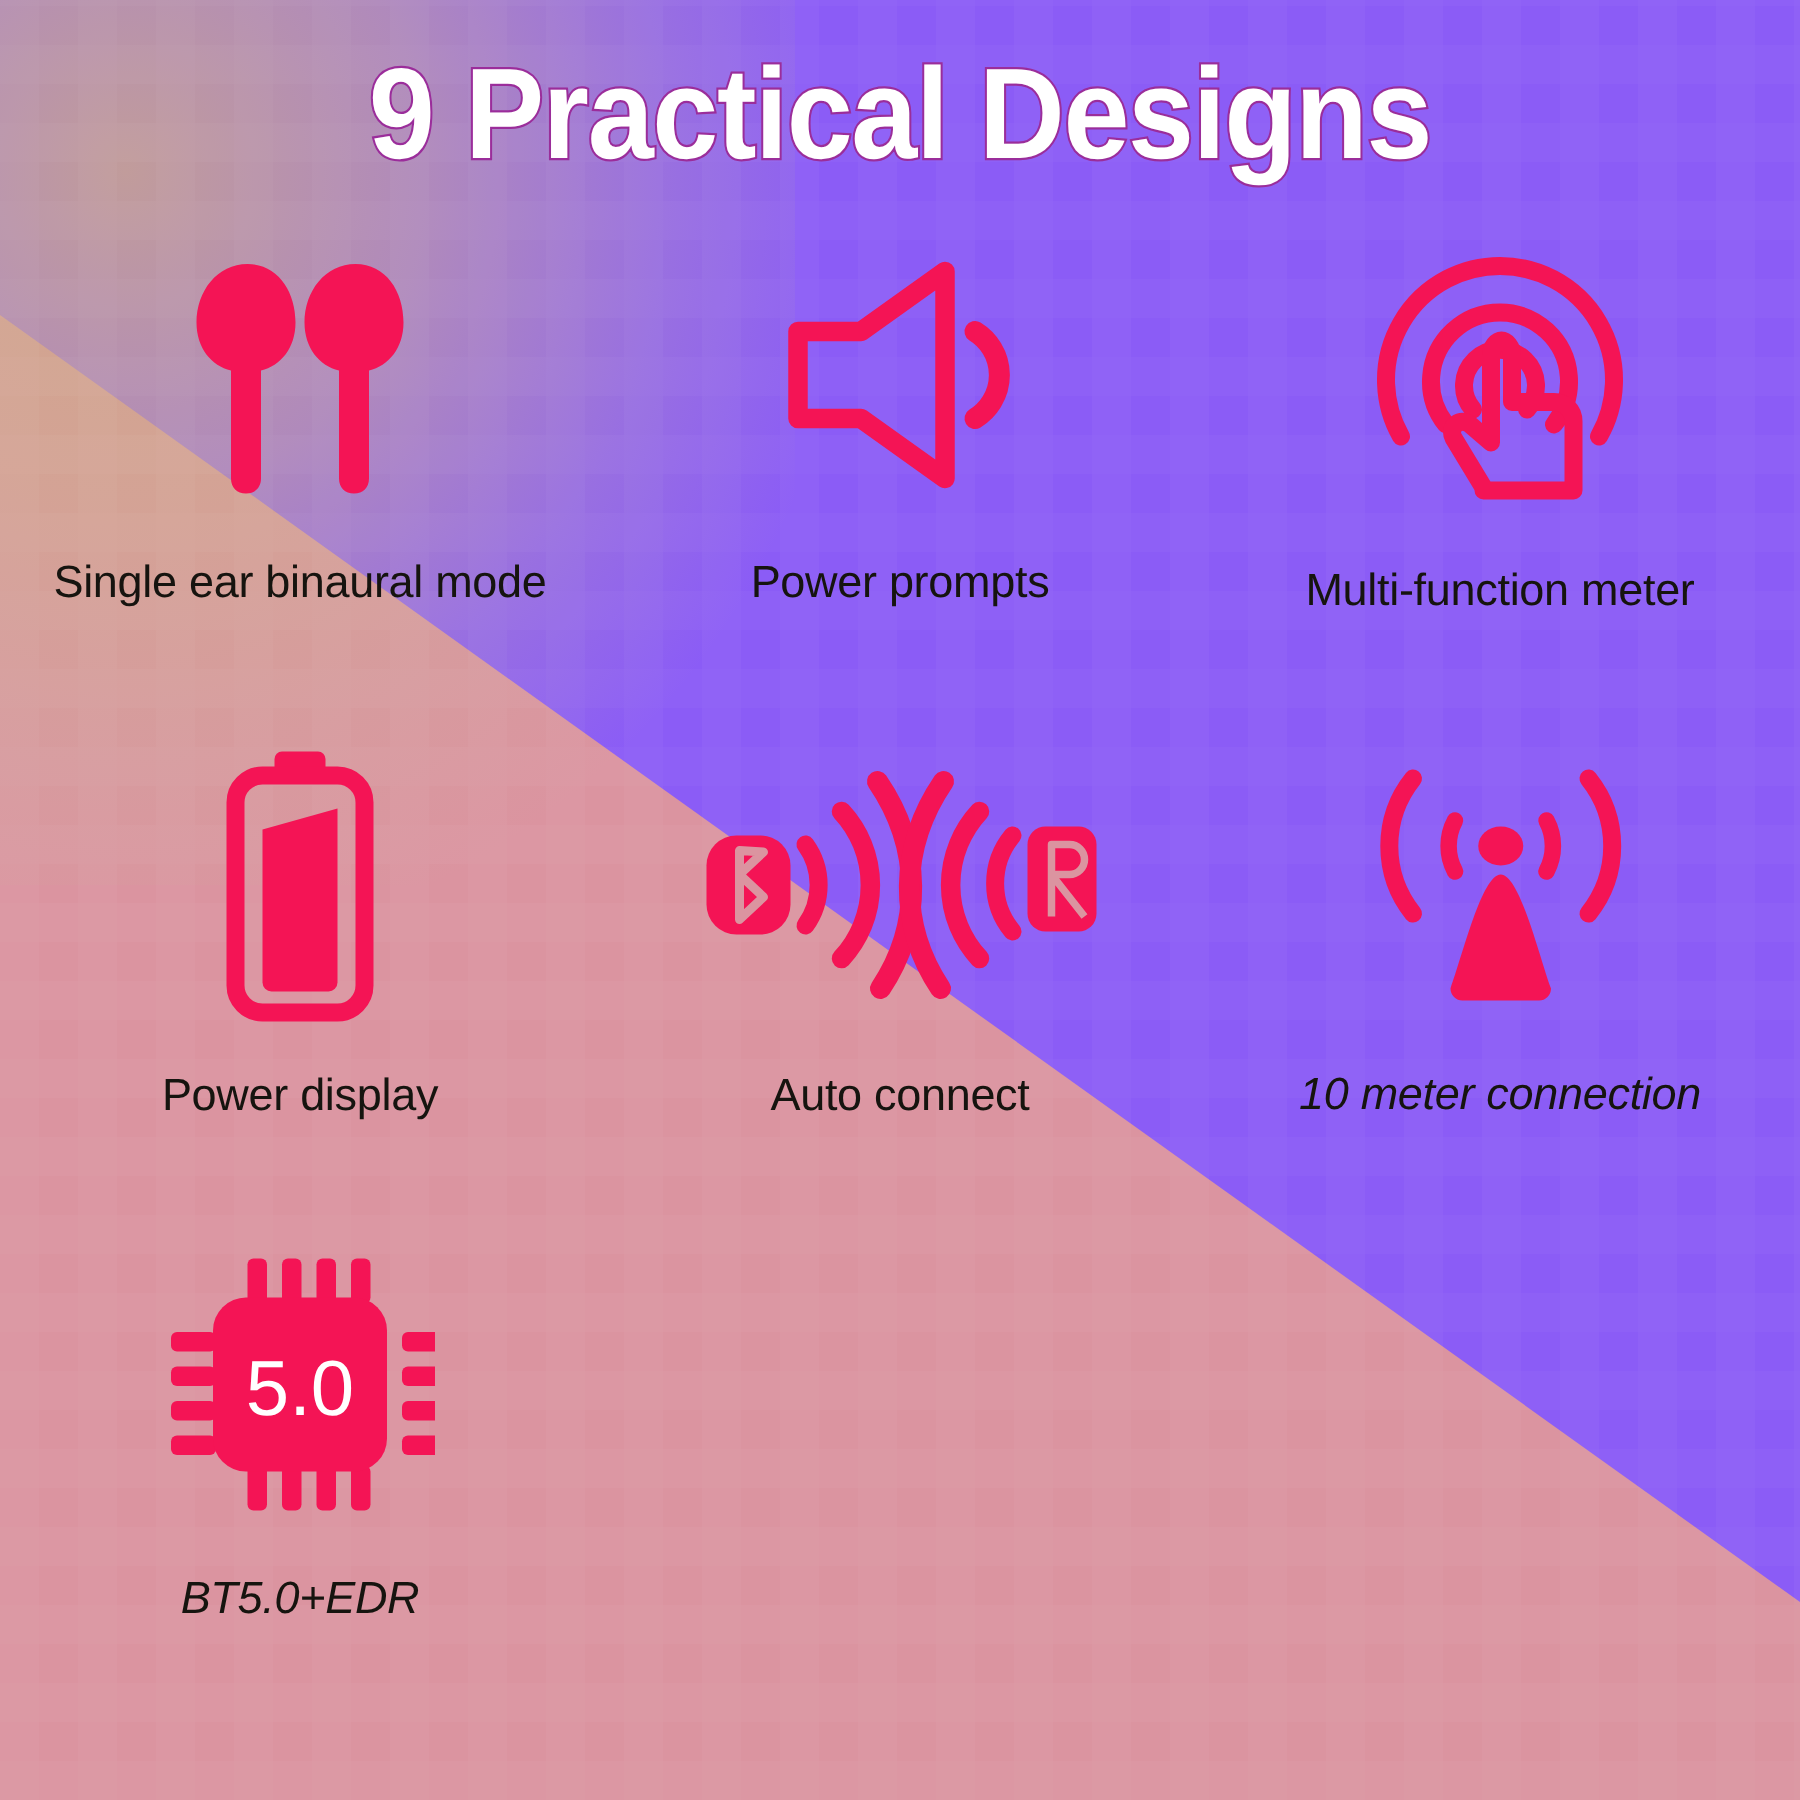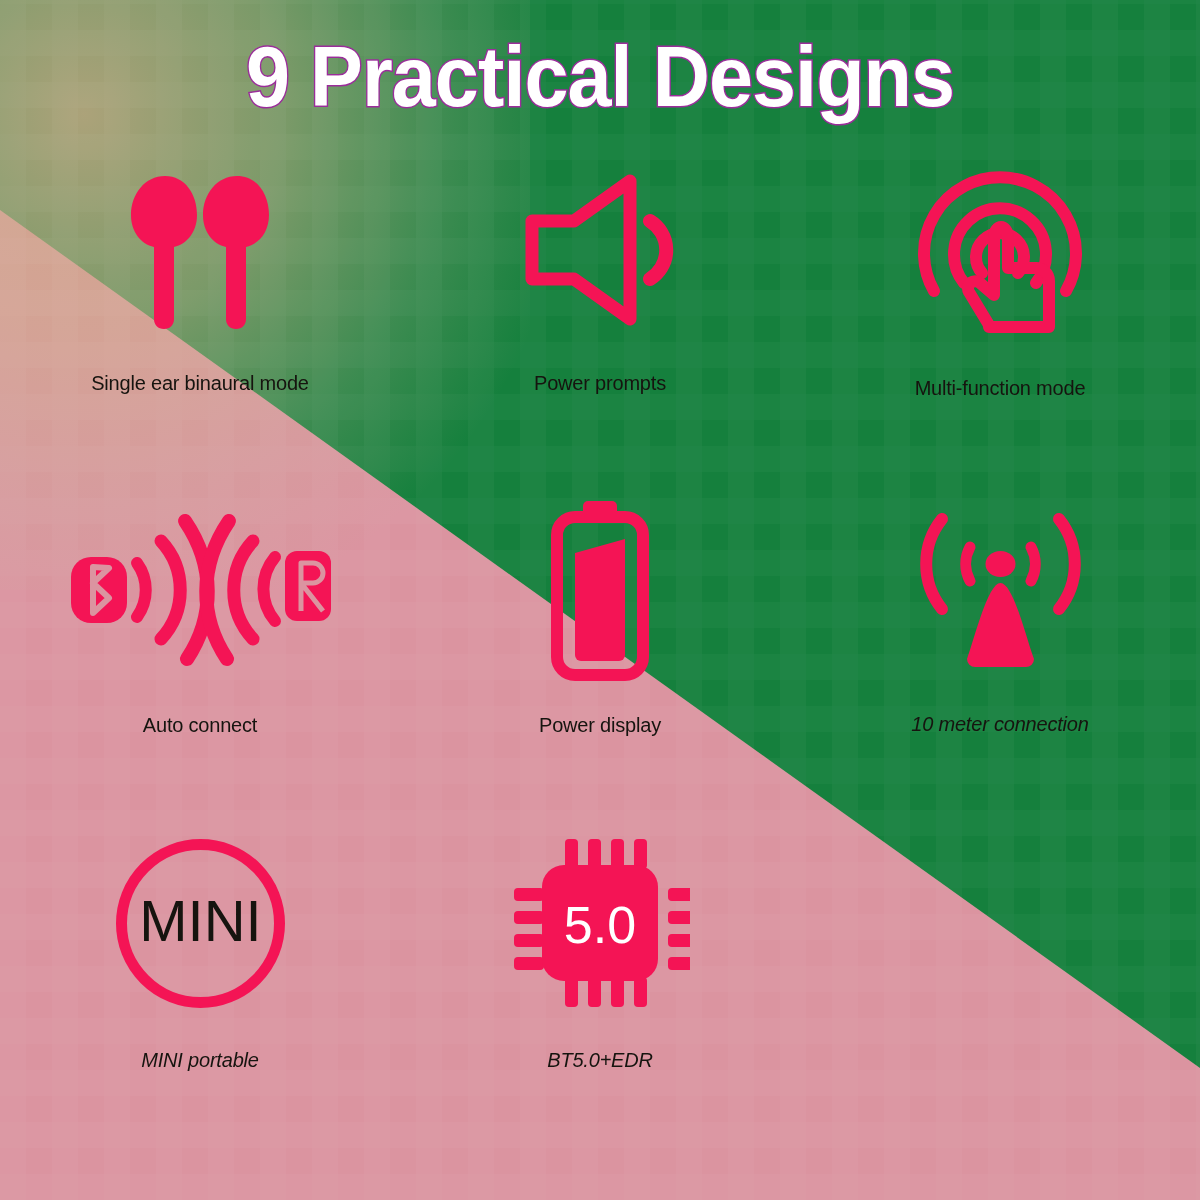--- a/index.html
+++ b/index.html
@@ -3,21 +3,21 @@
 <meta charset="utf-8">
 <style>
   html,body{margin:0;padding:0;}
   body{
     width:1200px;height:1200px;overflow:hidden;
     font-family:"Liberation Sans","DejaVu Sans",sans-serif;
     background:#7ADE89;
   }
   #poster{
     position:relative;width:1200px;height:1200px;overflow:hidden;
-    background:#15803d;
+    background:#8b5cf6;
   }
   
   #bg-pink{
     position:absolute;inset:0;
     background:#DB94A0;
     -webkit-clip-path:polygon(0% 17.5%, 100% 89%, 100% 100%, 0% 100%);
     clip-path:polygon(0% 17.5%, 100% 89%, 100% 100%, 0% 100%);
   }
   
   #bg-haze{
@@ -55,21 +55,21 @@
   #grid{
     position:absolute;left:0;top:150px;width:1200px;height:1010px;
     display:grid;grid-template-columns:repeat(3,1fr);grid-template-rows:repeat(3,1fr);
   }
   .cell{display:flex;flex-direction:column;align-items:center;justify-content:flex-start;}
   .icon-wrap{
     height:210px;width:100%;
     display:flex;align-items:center;justify-content:center;
   }
   .cell-label{
-    font-size:20px;color:#16140f;text-align:center;white-space:nowrap;
+    font-size:30px;color:#16140f;text-align:center;white-space:nowrap;
     font-family:"Liberation Sans","DejaVu Sans",sans-serif;
     letter-spacing:-.2px;margin-top:6px;
   }
   .r1 .icon-wrap{height:200px;}
   .r1 .cell-label{margin-top:22px;}
   .r2 .icon-wrap{height:205px;}
   .r2 .cell-label{margin-top:22px;}
   .r3 .icon-wrap{height:200px;}
   .r3 .cell-label{margin-top:26px;font-style:italic;}
   svg{display:block;}
@@ -114,88 +114,79 @@
       <div class="icon-wrap">
         <svg width="180" height="180" viewBox="0 0 180 180" aria-hidden="true">
           <g fill="none" stroke="#F41455" stroke-width="12" stroke-linecap="round">
             <path d="M24 128 A76 76 0 1 1 156 128"></path>
             <path d="M54 120 A46 46 0 1 1 126 120"></path>
             <path d="M72 110 A24 24 0 1 1 108 110"></path>
           </g>
           <path d="M84 74 v58 l-14-12 c-6-5-15 1-11 9 l20 33 v2 h60 v-46 c0-8-6-13-13-13h-28 V74 c0-6-4-10-7-10s-7 4-7 10z" fill="none" stroke="#F41455" stroke-width="12" stroke-linejoin="round" stroke-linecap="round"></path>
         </svg>
       </div>
-      <div class="cell-label">Multi-function mode</div>
-    </div>
-
-    <div class="cell r2">
-      <div class="icon-wrap">
-        <svg width="270" height="165" viewBox="0 0 270 165" aria-hidden="true">
-
-          <rect x="6" y="50" width="56" height="66" rx="20" fill="#F41455"></rect>
-          <path d="M28 60 v46 l16-15 -16-15 16-15 z" fill="none" stroke="#DB94A0" stroke-width="6" stroke-linejoin="round"></path>
-
-          <g fill="none" stroke="#F41455" stroke-linecap="round">
-            <path d="M72 56 a46 46 0 0 1 0 54" stroke-width="12"></path>
-            <path d="M96 34 a72 72 0 0 1 0 98" stroke-width="13"></path>
-          </g>
-
-          <g fill="none" stroke="#F41455" stroke-width="14" stroke-linecap="round">
-            <path d="M120 14 C150 58 150 110 122 152"></path>
-            <path d="M164 14 C134 58 134 110 162 152"></path>
-          </g>
-
-          <g fill="none" stroke="#F41455" stroke-linecap="round">
-            <path d="M188 34 a72 72 0 0 0 0 98" stroke-width="13"></path>
-            <path d="M210 50 a50 50 0 0 0 0 64" stroke-width="12"></path>
-          </g>
-
-          <rect x="220" y="44" width="46" height="70" rx="12" fill="#F41455"></rect>
-          <path d="M236 104 v-48 h12 a10 10 0 0 1 0 20 h-12 l22 28" fill="none" stroke="#DB94A0" stroke-width="5" stroke-linejoin="round"></path>
-        </svg>
-      </div>
-      <div class="cell-label">Auto connect</div>
+      <div class="cell-label">Multi-function meter</div>
     </div>
 
     <div class="cell r2">
       <div class="icon-wrap">
         <svg width="110" height="185" viewBox="0 0 110 185" aria-hidden="true">
           <rect x="38" y="4" width="34" height="18" rx="5" fill="#F41455"></rect>
           <rect x="12" y="20" width="86" height="158" rx="18" fill="none" stroke="#F41455" stroke-width="12"></rect>
           <path d="M30 56 L80 42 V158 a6 6 0 0 1 -6 6 H36 a6 6 0 0 1 -6 -6 z" fill="#F41455"></path>
         </svg>
       </div>
       <div class="cell-label">Power display</div>
+    </div>
+
+    <div class="cell r2">
+      <div class="icon-wrap">
+        <svg width="270" height="165" viewBox="0 0 270 165" aria-hidden="true">
+
+          <rect x="6" y="50" width="56" height="66" rx="20" fill="#F41455"></rect>
+          <path d="M28 60 v46 l16-15 -16-15 16-15 z" fill="none" stroke="#DB94A0" stroke-width="6" stroke-linejoin="round"></path>
+
+          <g fill="none" stroke="#F41455" stroke-linecap="round">
+            <path d="M72 56 a46 46 0 0 1 0 54" stroke-width="12"></path>
+            <path d="M96 34 a72 72 0 0 1 0 98" stroke-width="13"></path>
+          </g>
+
+          <g fill="none" stroke="#F41455" stroke-width="14" stroke-linecap="round">
+            <path d="M120 14 C150 58 150 110 122 152"></path>
+            <path d="M164 14 C134 58 134 110 162 152"></path>
+          </g>
+
+          <g fill="none" stroke="#F41455" stroke-linecap="round">
+            <path d="M188 34 a72 72 0 0 0 0 98" stroke-width="13"></path>
+            <path d="M210 50 a50 50 0 0 0 0 64" stroke-width="12"></path>
+          </g>
+
+          <rect x="220" y="44" width="46" height="70" rx="12" fill="#F41455"></rect>
+          <path d="M236 104 v-48 h12 a10 10 0 0 1 0 20 h-12 l22 28" fill="none" stroke="#DB94A0" stroke-width="5" stroke-linejoin="round"></path>
+        </svg>
+      </div>
+      <div class="cell-label">Auto connect</div>
     </div>
 
     <div class="cell r3">
       <div class="icon-wrap">
         <svg width="185" height="175" viewBox="0 0 185 175" aria-hidden="true">
           <g fill="none" stroke="#F41455" stroke-linecap="round">
             <path d="M62 48 a36 36 0 0 0 0 34" stroke-width="11"></path>
             <path d="M34 20 a72 72 0 0 0 0 90" stroke-width="12"></path>
             <path d="M123 48 a36 36 0 0 1 0 34" stroke-width="11"></path>
             <path d="M151 20 a72 72 0 0 1 0 90" stroke-width="12"></path>
           </g>
           <ellipse cx="92.5" cy="65" rx="15" ry="13" fill="#F41455"></ellipse>
           <path d="M92.5 84 C105 84 118 138 126 160 a8 8 0 0 1 -8 8 H67 a8 8 0 0 1 -8 -8 C67 138 80 84 92.5 84 z" fill="#F41455"></path>
         </svg>
       </div>
       <div class="cell-label">10 meter connection</div>
     </div>
 
-    <div class="cell r3">
-      <div class="icon-wrap">
-        <svg width="175" height="175" viewBox="0 0 175 175" aria-hidden="true">
-          <circle cx="87.5" cy="87.5" r="79" fill="none" stroke="#F41455" stroke-width="11"></circle>
-          <text x="87.5" y="105" text-anchor="middle" font-family="Liberation Sans, sans-serif" font-size="58" fill="#16140f">MINI</text>
-        </svg>
-      </div>
-      <div class="cell-label">MINI portable</div>
-    </div>
 
     <div class="cell r3">
       <div class="icon-wrap">
         <svg width="180" height="180" viewBox="0 0 180 180" aria-hidden="true">
           <g fill="#F41455">
 
             <rect x="55" y="6" width="13" height="30" rx="4"></rect>
             <rect x="78" y="6" width="13" height="30" rx="4"></rect>
             <rect x="101" y="6" width="13" height="30" rx="4"></rect>
             <rect x="124" y="6" width="13" height="30" rx="4"></rect>

